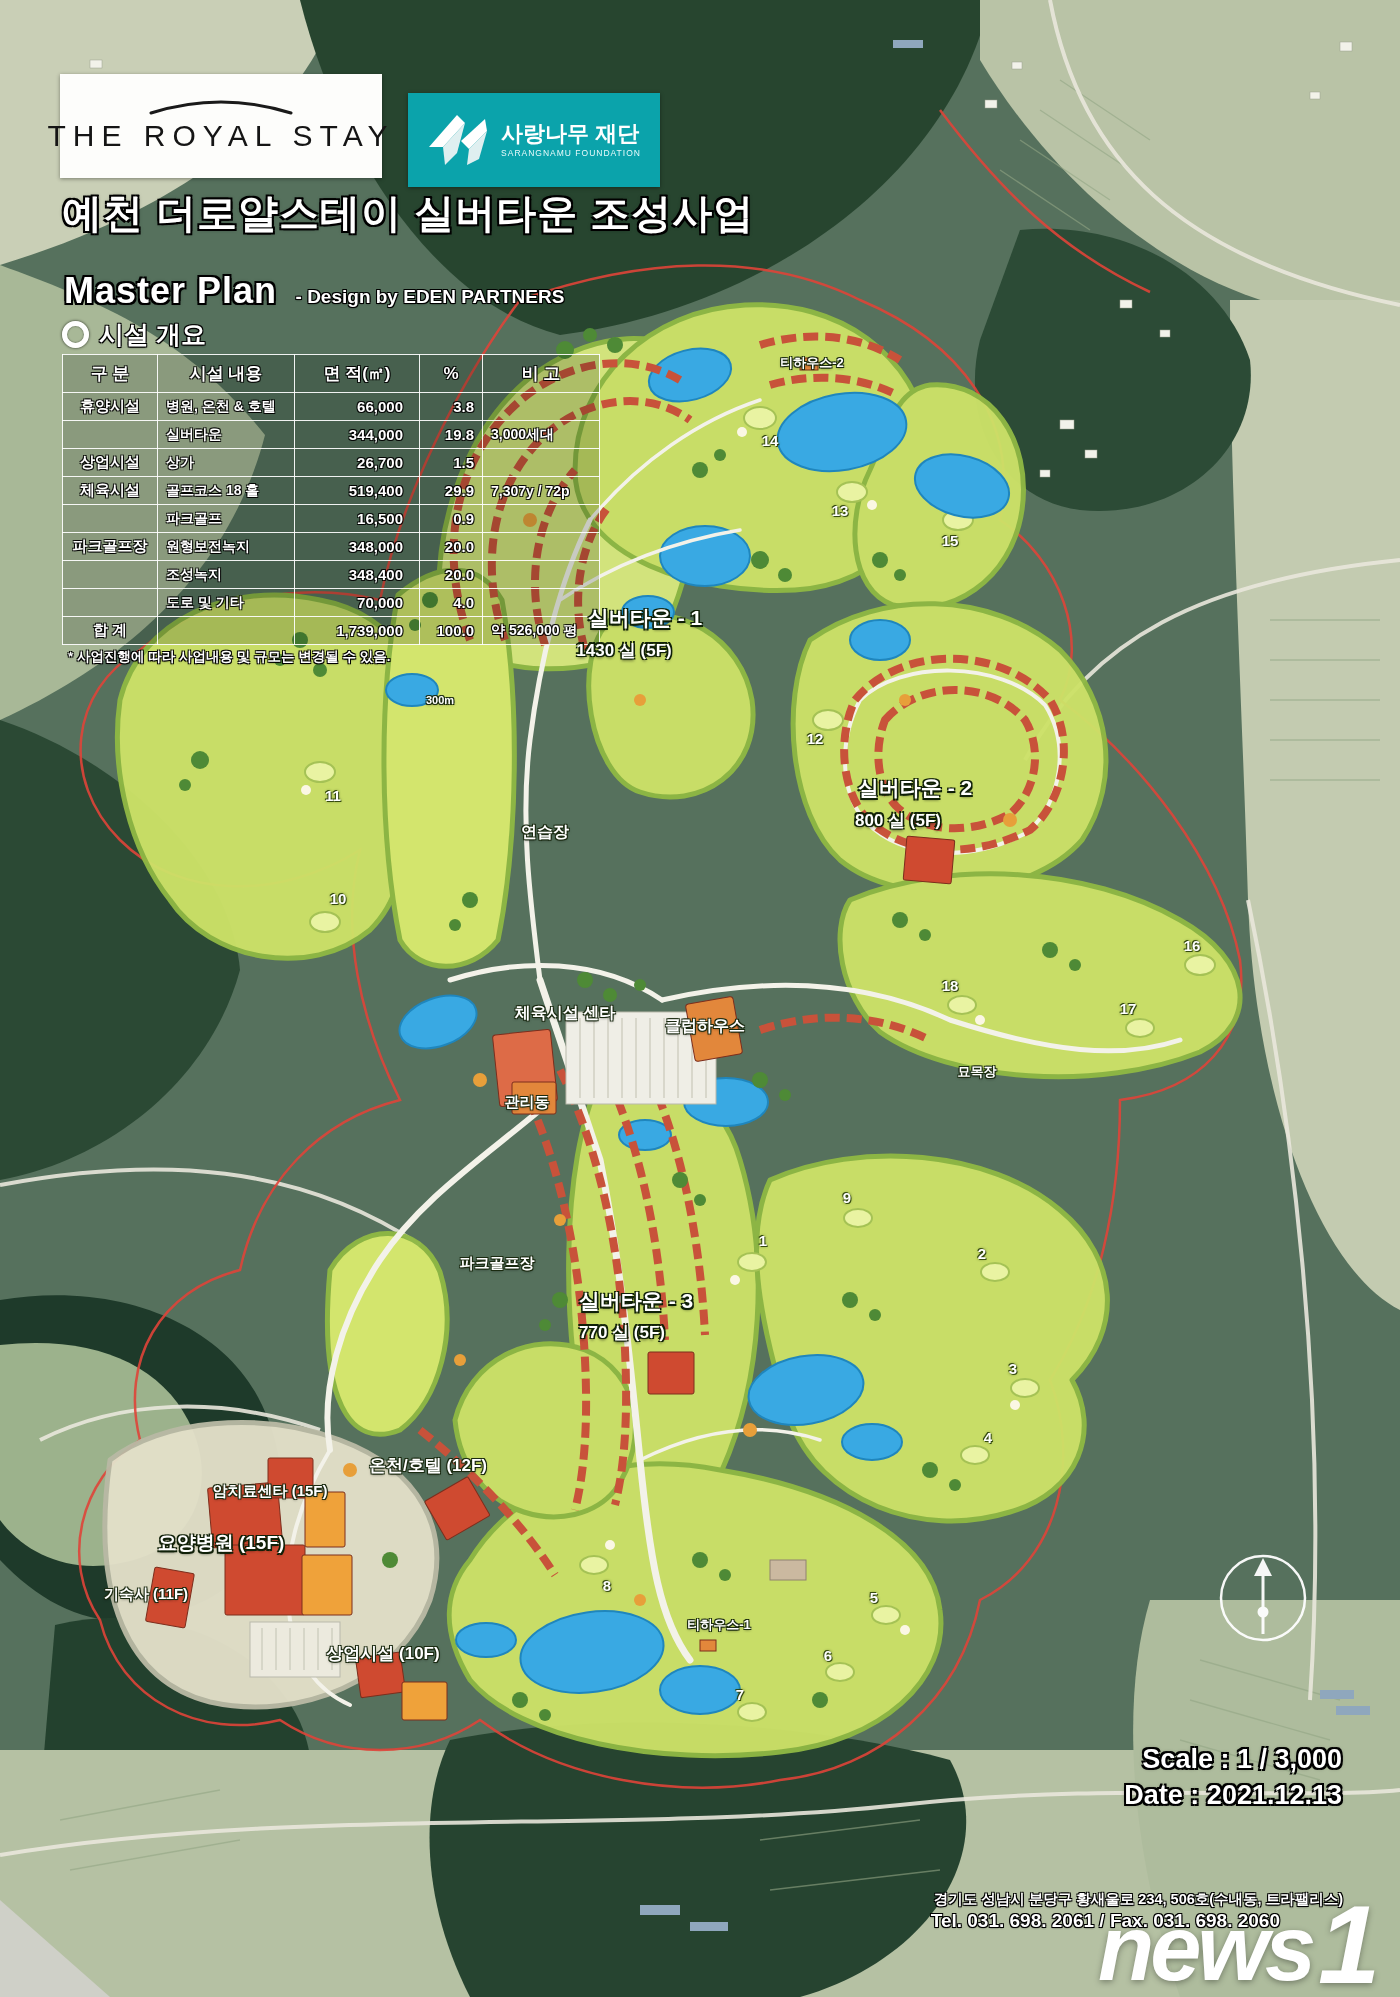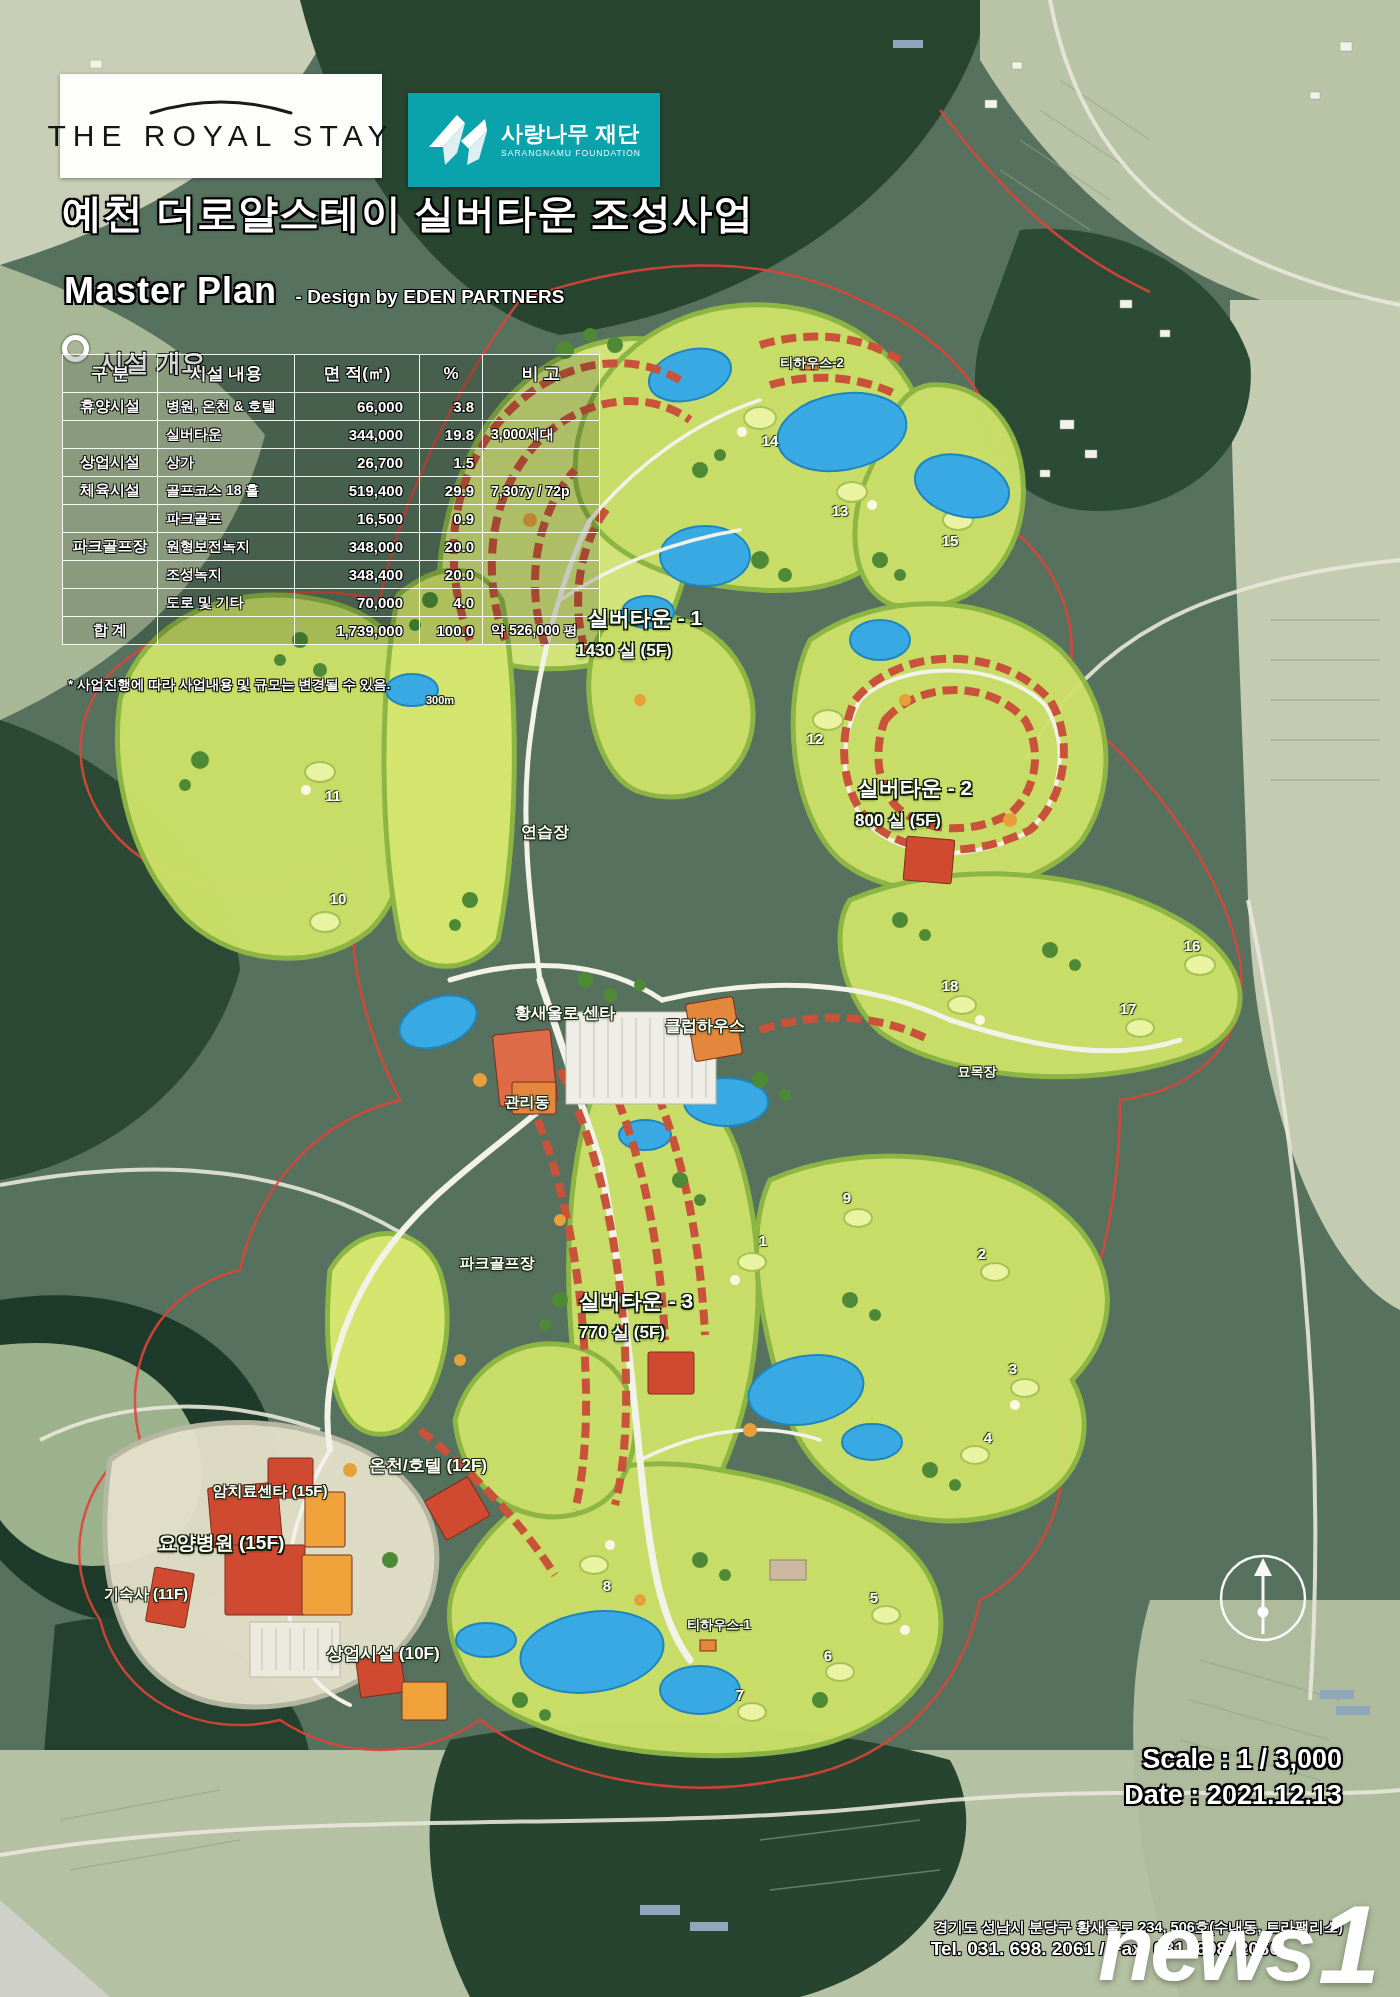--- a/index.html
+++ b/index.html
@@ -15,21 +15,21 @@
   .logo-text{font-size:30px;font-weight:300;letter-spacing:7px;color:#151515;margin-top:2px;white-space:nowrap;}
   .foundation-box{position:absolute;left:408px;top:93px;width:252px;height:94px;background:#0ba3ab;
             display:flex;align-items:center;justify-content:center;gap:12px;
             box-shadow:0 1px 4px rgba(0,0,0,.4);}
   .foundation-mark{width:62px;height:54px;flex:0 0 auto;}
   .foundation-texts{display:flex;flex-direction:column;line-height:1.1;}
   .foundation-name{color:#fff;font-size:22px;font-weight:bold;white-space:nowrap;}
   .foundation-sub{color:#e8fbfc;font-size:8.5px;letter-spacing:1px;margin-top:3px;white-space:nowrap;}
 
   .outlined{color:#fff;text-shadow:-2px -2px 0 #000,2px -2px 0 #000,-2px 2px 0 #000,2px 2px 0 #000,0 0 4px rgba(0,0,0,.65);}
-  .outlined-thin{color:#fff;text-shadow:-1px -1px 0 #000,1px -1px 0 #000,-1px 1px 0 #000,1px 1px 0 #000,0 1px 2px rgba(0,0,0,.7);margin-top:28px;}
+  .outlined-thin{color:#fff;text-shadow:-1px -1px 0 #000,1px -1px 0 #000,-1px 1px 0 #000,1px 1px 0 #000,0 1px 2px rgba(0,0,0,.7);}
 
   .poster-title{position:absolute;left:62px;top:186px;font-size:40px;font-weight:bold;letter-spacing:1px;white-space:nowrap;}
   .mp-line{position:absolute;left:64px;top:270px;white-space:nowrap;}
   .mp-main{font-size:36px;font-weight:900;letter-spacing:1px;}
   .mp-design{font-size:19px;font-weight:bold;margin-left:14px;}
   .section-line{position:absolute;left:62px;top:318px;display:flex;align-items:center;gap:10px;}
   .bullet-ring{width:17px;height:17px;border:5px solid #fff;border-radius:50%;
                box-shadow:0 0 3px rgba(0,0,0,.8), inset 0 0 2px rgba(0,0,0,.6);}
   .section-text{font-size:25px;font-weight:bold;}
 
@@ -428,21 +428,21 @@
   <div class="table-footnote outlined-thin">* 사업진행에 따라 사업내용 및 규모는 변경될 수 있음.</div>
 
   <div id="labels-layer">
       <div class="map-label" style="left: 812px; top: 363px; font-size: 13px;">티하우스-2</div>
       <div class="map-label big" style="left: 645px; top: 618px; font-size: 21px;">실버타운 - 1</div>
       <div class="map-label big" style="left: 624px; top: 650px; font-size: 17px;">1430 실 (5F)</div>
       <div class="map-label" style="left: 440px; top: 700px; font-size: 11px;">300m</div>
       <div class="map-label big" style="left: 915px; top: 788px; font-size: 21px;">실버타운 - 2</div>
       <div class="map-label big" style="left: 898px; top: 820px; font-size: 17px;">800 실 (5F)</div>
       <div class="map-label" style="left: 545px; top: 832px; font-size: 16px; text-align: center;">연습장</div>
-      <div class="map-label" style="left: 565px; top: 1013px; font-size: 16px;">황새울로 센타</div>
+      <div class="map-label" style="left: 565px; top: 1013px; font-size: 16px;">체육시설 센타</div>
       <div class="map-label" style="left: 705px; top: 1026px; font-size: 16px;">클럽하우스</div>
       <div class="map-label" style="left: 527px; top: 1102px; font-size: 15px;">관리동</div>
       <div class="map-label" style="left: 977px; top: 1072px; font-size: 13px;">묘목장</div>
       <div class="map-label" style="left: 497px; top: 1263px; font-size: 15px;">파크골프장</div>
       <div class="map-label big" style="left: 636px; top: 1301px; font-size: 21px;">실버타운 - 3</div>
       <div class="map-label big" style="left: 622px; top: 1332px; font-size: 17px;">770 실 (5F)</div>
       <div class="map-label" style="left: 428px; top: 1465px; font-size: 17px;">온천/호텔 (12F)</div>
       <div class="map-label" style="left: 270px; top: 1491px; font-size: 15px;">암치료센타 (15F)</div>
       <div class="map-label big" style="left: 221px; top: 1543px; font-size: 19px;">요양병원 (15F)</div>
       <div class="map-label" style="left: 146px; top: 1594px; font-size: 15px;">기숙사 (11F)</div>

